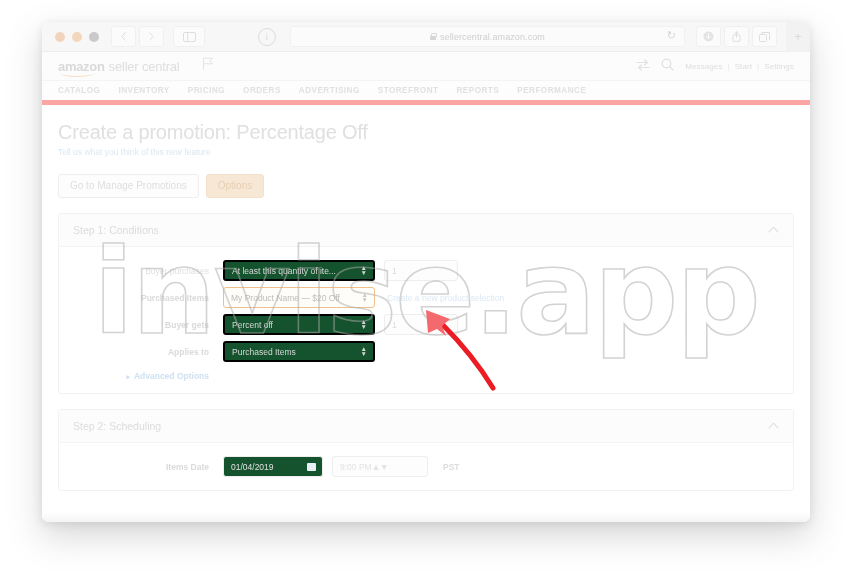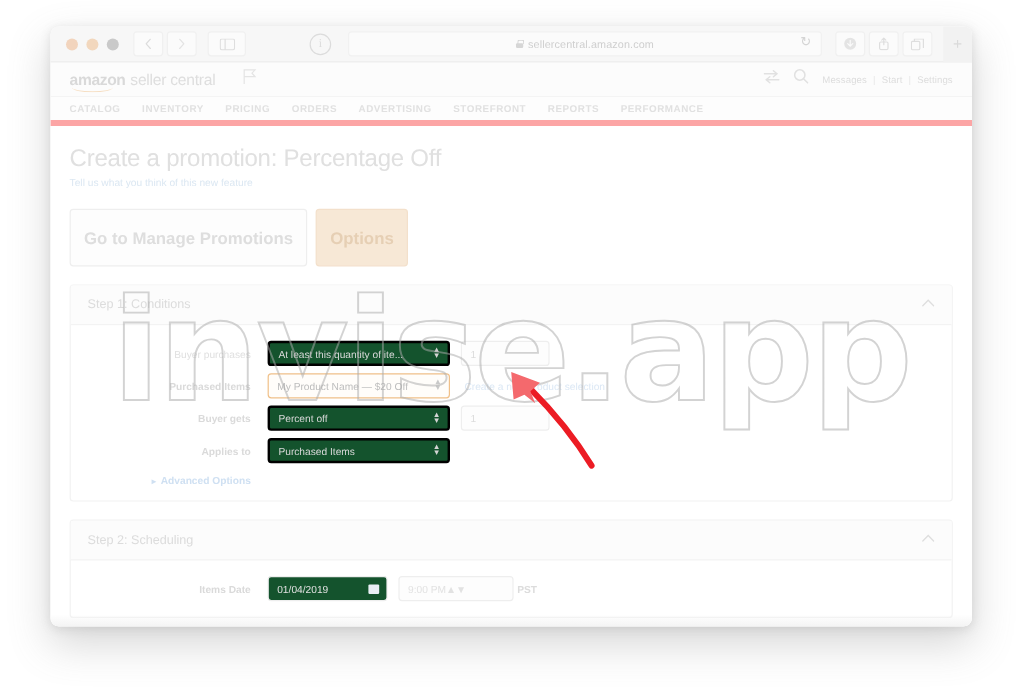--- a/index.html
+++ b/index.html
@@ -202,28 +202,27 @@
     font-weight: normal;
   }
   .page-subtitle {
     font-size: 8.5px;
     color: #dbe7f2;
     margin-top: 3px;
   }
 
   .btn-row { margin-top: 17px; display: flex; gap: 7px; align-items: center; }
   .btn {
-    font-size: 14px;
-    padding: 16px 11px;
+    font-size: 10px;
+    padding: 6px 11px;
     border-radius: 3px;
     border: 1px solid #eeeeee;
     background: #fdfdfd;
     color: #dedede;
     line-height: 1;
-    font-weight: bold;
   }
   .btn-primary {
     background: #f7e8d6;
     border: 1px solid #f3e0cb;
     color: #e6cfb4;
   }
 
   
   .panel {
     margin-top: 15px;
@@ -365,21 +364,21 @@
     border: 1px solid #eeeeee;
     border-radius: 3px;
     background: #fdfdfd;
     font-size: 8.5px;
     color: #e2e2e2;
     display:flex; align-items:center;
     padding: 0 18px 0 7px;
     box-sizing: border-box;
   }
   .tz {
-    margin-left: 3px;
+    margin-left: 15px;
     font-size: 8.5px;
     color: #dcdcdc;
     font-weight: bold;
   }
 
   
   #watermark {
     position: absolute;
     left: 0; top: 0;
     width: 768px; height: 500px;

